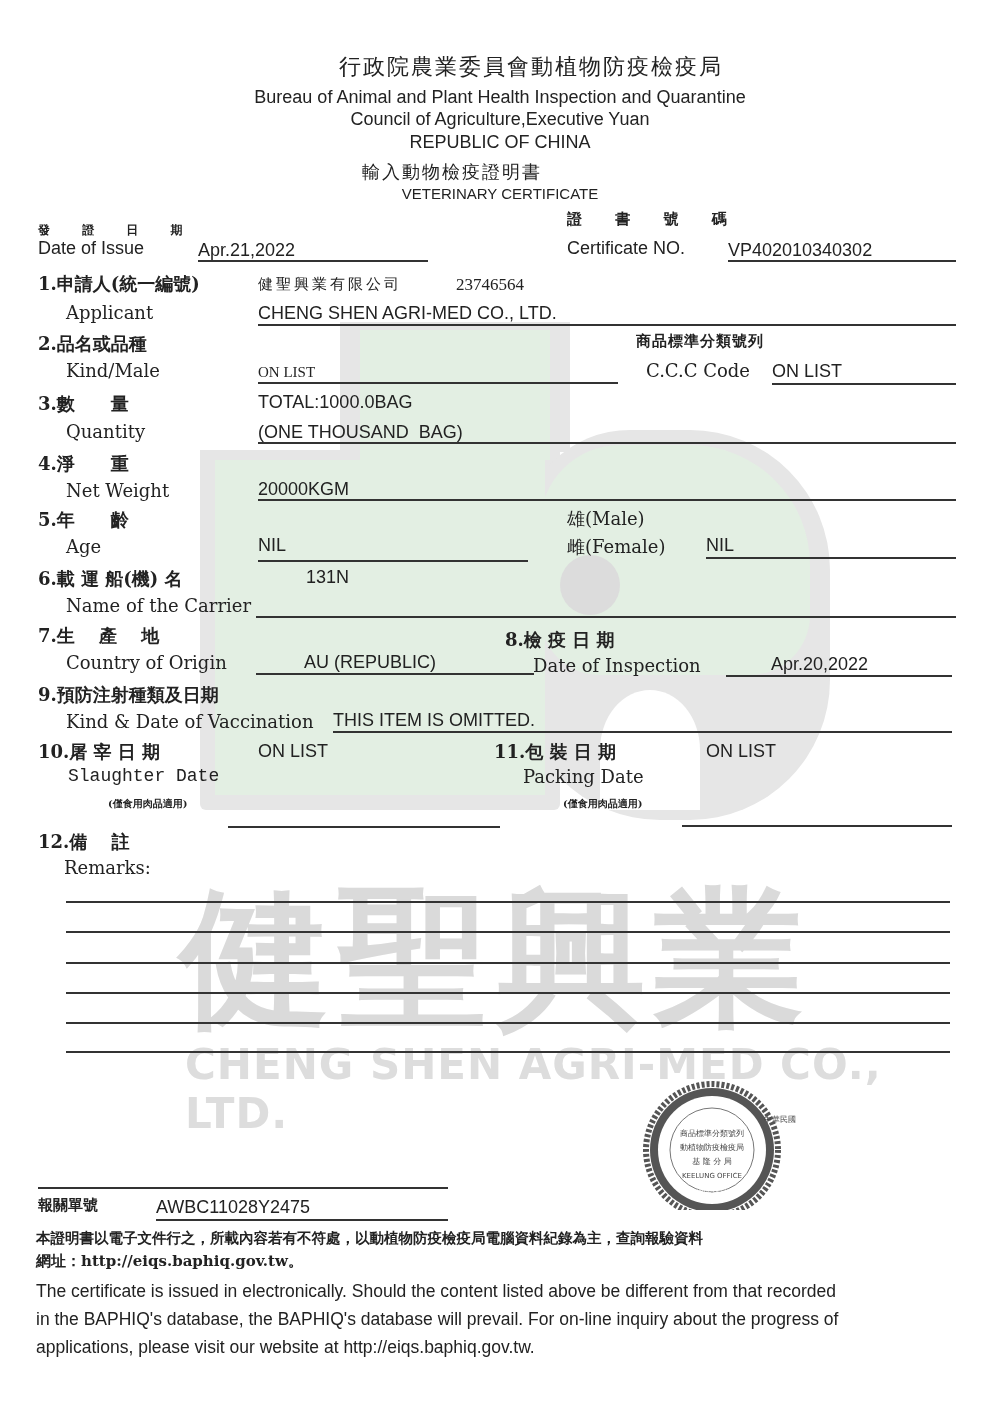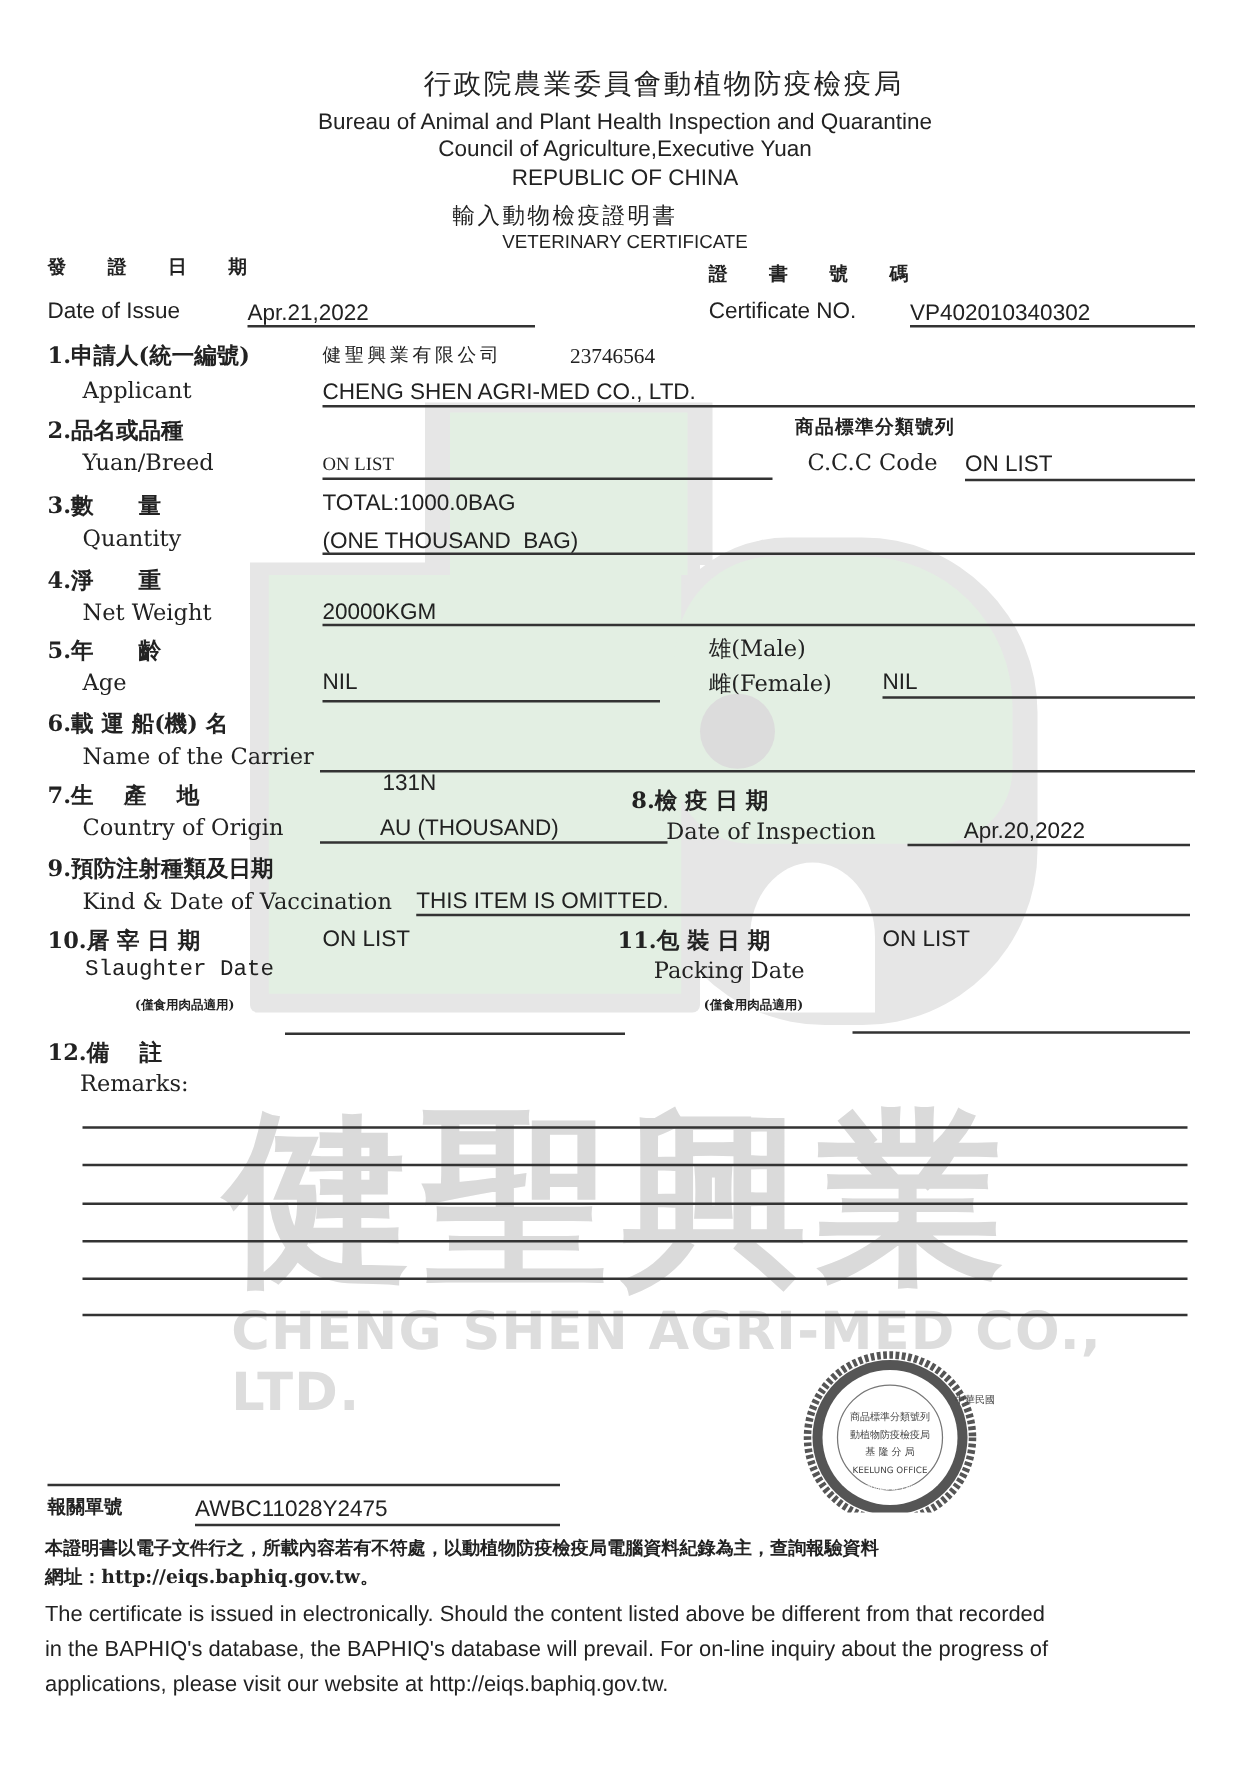--- a/index.html
+++ b/index.html
@@ -46,21 +46,21 @@
 <div>
   <div class="abs" style="left:0;width:1000px;top:52px;text-align:center;font-family:'DejaVu Serif',serif;font-size:22px;letter-spacing:2px;margin-left:31px;">行政院農業委員會動植物防疫檢疫局</div>
   <div class="abs sans" style="left:0;width:1000px;top:87px;text-align:center;font-size:18px;">Bureau of Animal and Plant Health Inspection and Quarantine</div>
   <div class="abs sans" style="left:0;width:1000px;top:109px;text-align:center;font-size:18px;">Council of Agriculture,Executive Yuan</div>
   <div class="abs sans" style="left:0;width:1000px;top:132px;text-align:center;font-size:18px;">REPUBLIC OF CHINA</div>
   <div class="abs" style="left:0;width:904px;top:160px;text-align:center;font-family:'DejaVu Serif',serif;font-size:18px;letter-spacing:2px;">輸入動物檢疫證明書</div>
   <div class="abs sans" style="left:0;width:1000px;top:185px;text-align:center;font-size:15px;">VETERINARY CERTIFICATE</div>
 </div>
 
 <div>
-  <div class="abs cjk" style="left:38px;top:204px;font-size:15px;letter-spacing:14px;">發 證 日 期</div>
+  <div class="abs cjk" style="left:38px;top:222px;font-size:12px;letter-spacing:14px;">發 證 日 期</div>
   <div class="abs sans" style="left:38px;top:238px;font-size:18px;">Date of Issue</div>
   <div class="abs sans" style="left:198px;top:240px;font-size:18px;">Apr.21,2022</div>
   <div class="line" style="left:198px;top:260px;width:230px;"></div>
 </div>
 
 <div>
   <div class="abs cjk" style="left:567px;top:210px;font-size:15px;letter-spacing:14px;">證 書 號 碼</div>
   <div class="abs sans" style="left:567px;top:238px;font-size:18px;">Certificate NO.</div>
   <div class="abs sans" style="left:728px;top:240px;font-size:18px;">VP402010340302</div>
   <div class="line" style="left:728px;top:260px;width:228px;"></div>
@@ -70,21 +70,21 @@
   <div class="abs lbl" style="left:38px;top:272px;font-weight:bold;">1.申請人(統一編號)</div>
   <div class="abs lbl-en" style="left:66px;top:302px;">Applicant</div>
   <div class="abs" style="left:258px;top:275px;font-family:'DejaVu Serif',serif;font-size:15px;letter-spacing:3px;">健聖興業有限公司</div>
   <div class="abs serif" style="left:456px;top:275px;font-size:17px;">23746564</div>
   <div class="abs val" style="left:258px;top:303px;">CHENG SHEN AGRI-MED CO., LTD.</div>
   <div class="line" style="left:258px;top:324px;width:698px;"></div>
 </div>
 
 <div>
   <div class="abs lbl" style="left:38px;top:332px;font-weight:bold;">2.品名或品種</div>
-  <div class="abs lbl-en" style="left:66px;top:360px;">Yuan/Breed</div>
+  <div class="abs lbl-en" style="left:66px;top:360px;">Kind/Male</div>
   <div class="abs serif" style="left:258px;top:364px;font-size:15px;">ON LIST</div>
   <div class="line" style="left:258px;top:382px;width:360px;"></div>
 
   <div class="abs" style="left:636px;top:332px;font-family:'DejaVu Serif',serif;font-size:15px;font-weight:bold;letter-spacing:1px;">商品標準分類號列</div>
   <div class="abs lbl-en" style="left:646px;top:360px;">C.C.C Code</div>
   <div class="abs val" style="left:772px;top:361px;">ON LIST</div>
   <div class="line" style="left:772px;top:383px;width:184px;"></div>
 </div>
 
 <div>
@@ -110,28 +110,28 @@
 
   <div class="abs lbl" style="left:567px;top:507px;">雄(Male)</div>
   <div class="abs lbl" style="left:567px;top:535px;">雌(Female)</div>
   <div class="abs val" style="left:706px;top:535px;">NIL</div>
   <div class="line" style="left:706px;top:557px;width:250px;"></div>
 </div>
 
 <div>
   <div class="abs lbl" style="left:38px;top:567px;font-weight:bold;">6.載 運 船(機) 名</div>
   <div class="abs lbl-en" style="left:66px;top:595px;">Name of the Carrier</div>
-  <div class="abs val" style="left:306px;top:616px;">131N</div>
+  <div class="abs val" style="left:306px;top:567px;">131N</div>
   <div class="line" style="left:256px;top:616px;width:700px;"></div>
 </div>
 
 <div>
   <div class="abs lbl" style="left:38px;top:624px;font-weight:bold;">7.生　 產　 地</div>
   <div class="abs lbl-en" style="left:66px;top:652px;">Country of Origin</div>
-  <div class="abs val" style="left:304px;top:652px;">AU (THOUSAND)</div>
+  <div class="abs val" style="left:304px;top:652px;">AU (REPUBLIC)</div>
   <div class="line" style="left:256px;top:673px;width:278px;"></div>
 </div>
 
 <div>
   <div class="abs lbl" style="left:505px;top:628px;font-weight:bold;">8.檢 疫 日 期</div>
   <div class="abs lbl-en" style="left:533px;top:655px;">Date of Inspection</div>
   <div class="abs val" style="left:771px;top:654px;">Apr.20,2022</div>
   <div class="line" style="left:726px;top:675px;width:226px;"></div>
 </div>
 

